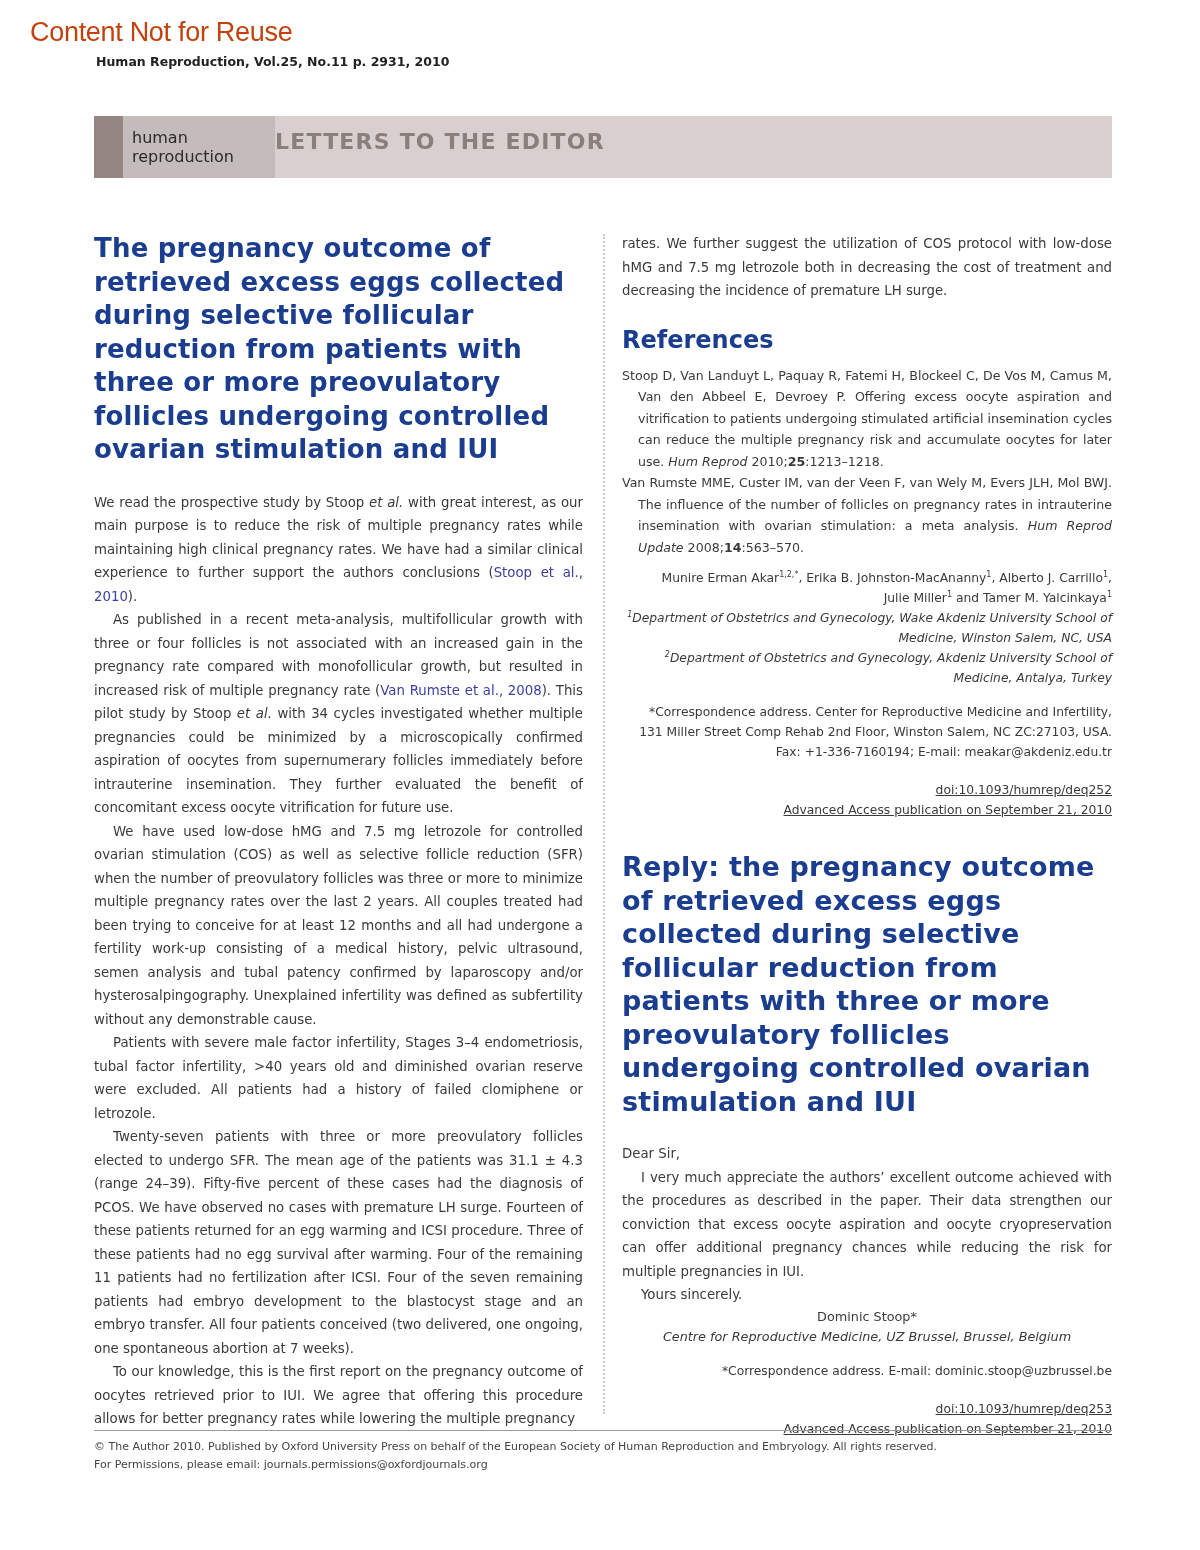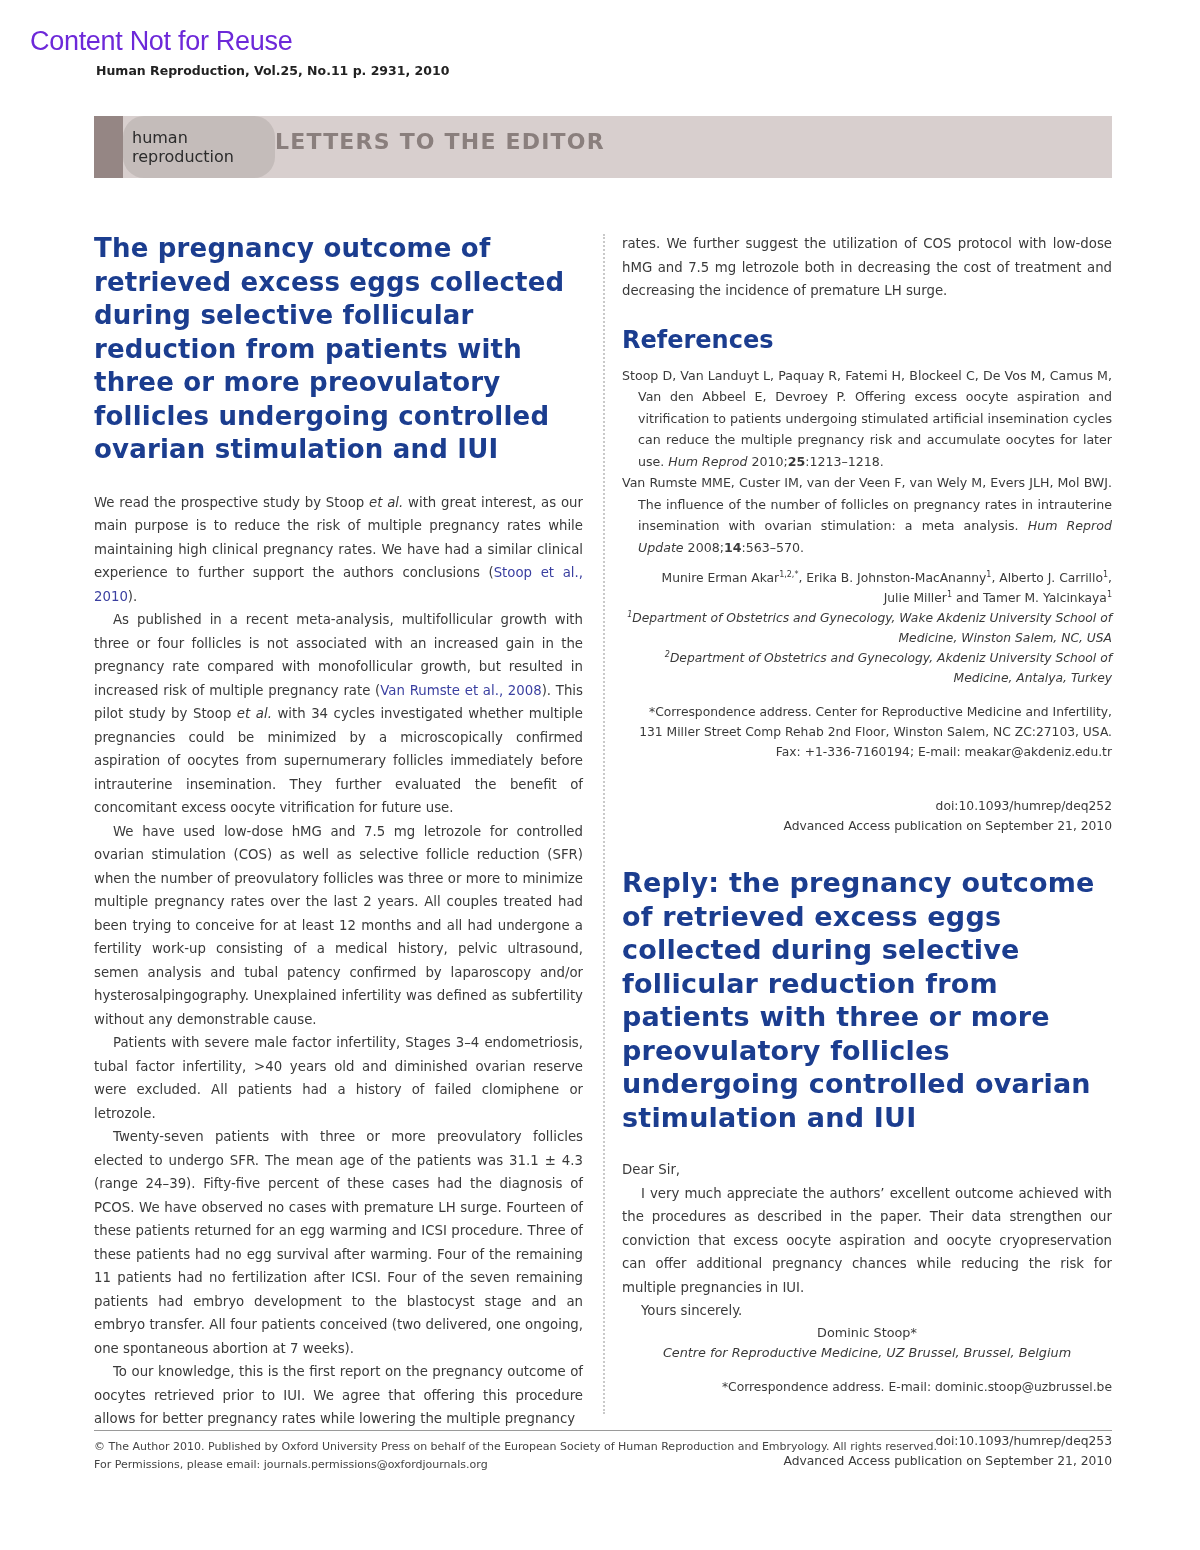--- a/index.html
+++ b/index.html
@@ -1,36 +1,36 @@
 <!DOCTYPE html>
 <html><head>
 <meta charset="utf-8">
 <style>
   html, body { margin: 0; padding: 0; background: #ffffff; }
   body {
     width: 1200px; height: 1550px; position: relative; overflow: hidden;
     font-family: "DejaVu Sans", sans-serif; color: #3a3a3a;
   }
   .watermark {
-    position: absolute; left: 30px; top: 26px;
-    font-family: "Liberation Sans", sans-serif; font-size: 27px; color: #6d28d9;
+    position: absolute; left: 30px; top: 17px;
+    font-family: "Liberation Sans", sans-serif; font-size: 27px; color: #c2410c;
     letter-spacing: -0.3px;
   }
   .journal-ref {
-    position: absolute; left: 96px; top: 63px;
+    position: absolute; left: 96px; top: 54px;
     font-family: "DejaVu Sans", sans-serif; font-weight: bold; font-size: 12.5px; color: #222;
   }
   .banner {
     position: absolute; left: 94px; top: 116px; width: 1018px; height: 62px;
     background: #d8cfce; display: flex;
   }
   .banner .stripe { width: 29px; background: #958684; }
   .banner .logo {
     width: 152px; background: #c4bcba; padding: 12px 0 0 9px; box-sizing: border-box;
-    font-family: "DejaVu Sans", sans-serif; font-size: 16px; line-height: 19px; color: #2b2b2b; border-radius: 21px;
+    font-family: "DejaVu Sans", sans-serif; font-size: 16px; line-height: 19px; color: #2b2b2b;
   }
   .banner .section {
     padding-left: 0; line-height: 52px;
     font-family: "DejaVu Sans", sans-serif; font-weight: bold; font-size: 22px;
     letter-spacing: 1.2px; color: #8a7f7d;
   }
   .col {
     position: absolute; top: 232px;
     font-size: 13.3px; line-height: 23.5px; text-align: justify;
   }
@@ -52,21 +52,21 @@
   }
   p { margin: 0; }
   p.indent { text-indent: 19px; }
   .link { color: #3a3fa0; }
   em { font-style: italic; }
   .ref-list { font-size: 12.6px; line-height: 21.5px; }
   .ref-item { padding-left: 16px; text-indent: -16px; text-align: justify; }
   .authors { margin-top: 10px; font-size: 12.3px; line-height: 20px; text-align: right; }
   .affil { font-style: italic; }
   .corr { margin-top: 14px; font-size: 12.3px; line-height: 20px; text-align: right; }
-  .doi { margin-top: 34px; font-size: 12.3px; line-height: 20px; text-align: right; }
+  .doi { margin-top: 18px; font-size: 12.3px; line-height: 20px; text-align: right; text-decoration: underline; }
   .signoff { font-size: 12.8px; line-height: 20px; text-align: center; }
   .spacer-reply { height: 30px; }
   .footer-rule {
     position: absolute; left: 94px; top: 1430px; width: 1018px; border-top: 1.5px solid #9a9a9a;
   }
   .footer {
     position: absolute; left: 94px; top: 1438px; font-size: 11px; line-height: 18px; color: #444;
   }
   sup { font-size: 8px; line-height: 0; }
 </style>

